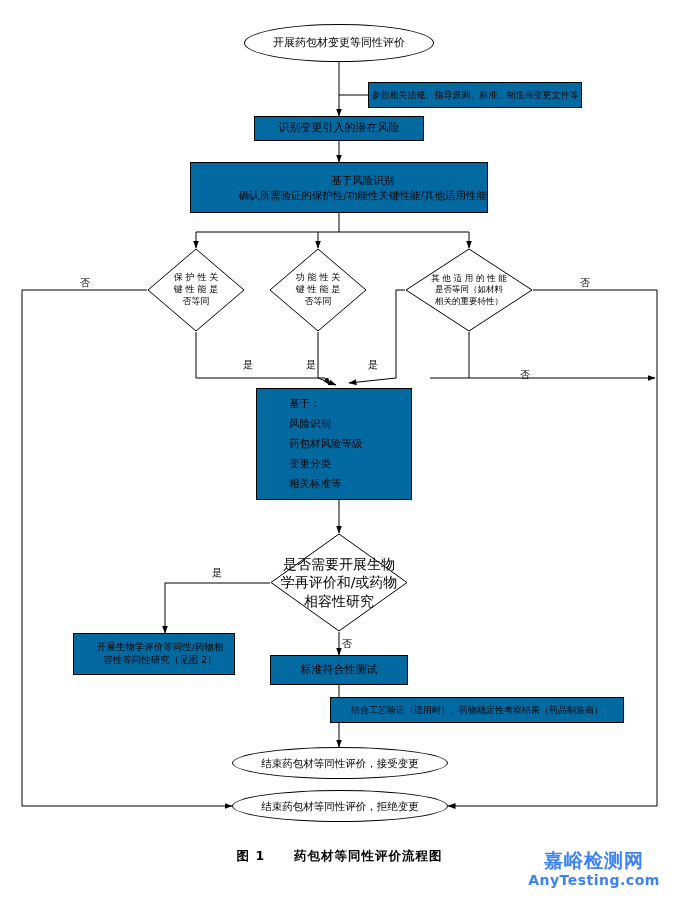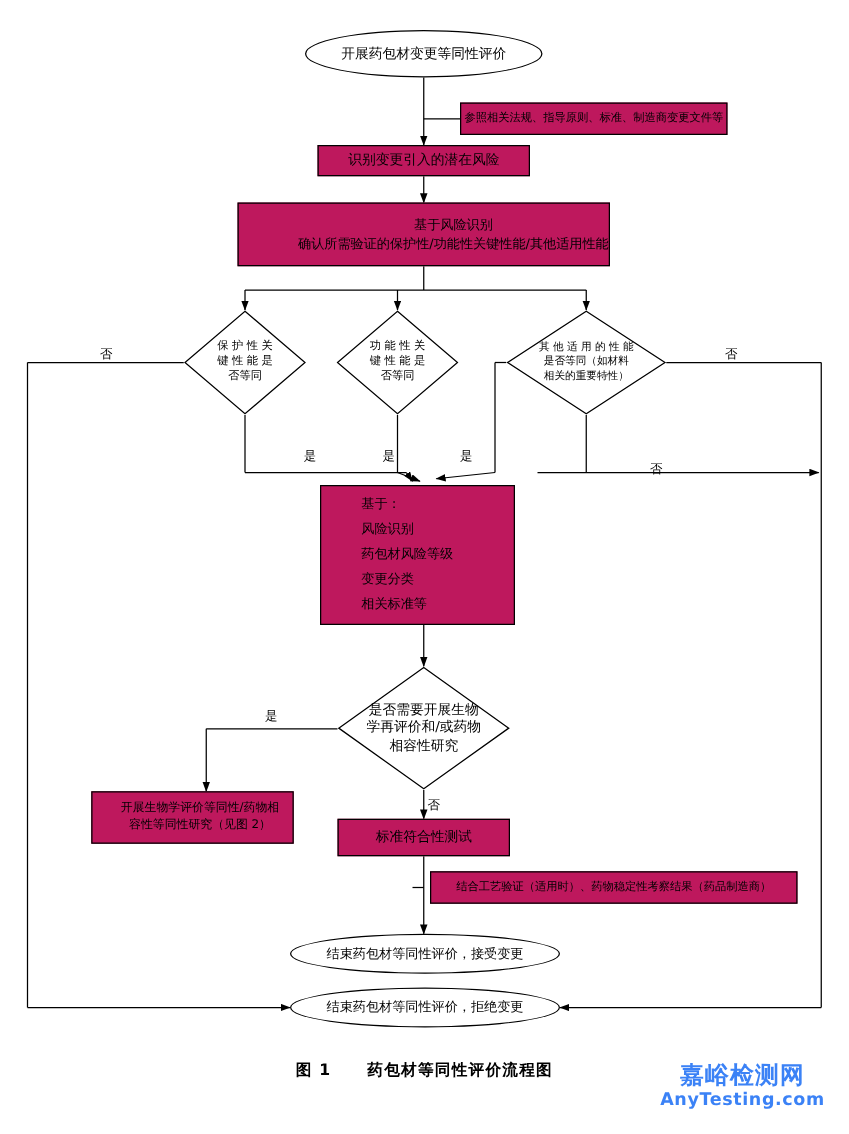--- a/index.html
+++ b/index.html
@@ -6,21 +6,21 @@
   body{
     width:679px;height:907px;
     background:#ffffff;
     font-family:"DejaVu Sans","Liberation Sans",sans-serif;
     color:#000;
     position:relative;
     overflow:hidden;
   }
   #canvas{position:absolute;left:0;top:0;width:679px;height:907px;}
   .node{position:absolute;box-sizing:border-box;display:flex;align-items:center;justify-content:center;text-align:center;}
-  .box{border:1px solid #000;background:#be185d;}
+  .box{border:1px solid #000;background:#0369a1;}
   .txt{white-space:pre-line;line-height:1.35;}
 
   
   .ellipse{border:1px solid #000;border-radius:50%;background:#fff;}
 
   
   .diamond-wrap{position:absolute;}
   .diamond-shape{position:absolute;left:0;top:0;width:100%;height:100%;}
   .diamond-label{position:absolute;left:0;top:0;width:100%;height:100%;
     display:flex;align-items:center;justify-content:center;text-align:center;
@@ -142,35 +142,35 @@
 风险识别
 药包材风险等级
 变更分类
 相关标准等</span>
   </div>
 
   <div class="diamond-wrap" style="left:270px;top:533px;width:138px;height:99px;">
     <svg class="diamond-shape" viewBox="0 0 138 99" preserveAspectRatio="none">
       <polygon points="69,1 137,49.5 69,98 1,49.5" fill="#fff" stroke="#000" stroke-width="1"></polygon>
     </svg>
-    <div class="diamond-label" style="font-size:11px;">是否需要开展生物
+    <div class="diamond-label" style="font-size:14px;">是否需要开展生物
 学再评价和/或药物
 相容性研究</div>
   </div>
 
   <div class="node box" style="left:73px;top:633px;width:162px;height:42px;font-size:9.5px;padding-left:12px;">
     <span class="txt">开展生物学评价等同性/药物相
 容性等同性研究（见图 2）</span>
   </div>
 
   <div class="node box" style="left:270px;top:655px;width:138px;height:30px;font-size:11px;">
     <span class="txt">标准符合性测试</span>
   </div>
 
-  <div class="node box" style="left:344px;top:697px;width:294px;height:26px;font-size:9px;">
+  <div class="node box" style="left:330px;top:697px;width:294px;height:26px;font-size:9px;">
     <span class="txt">结合工艺验证（适用时）、药物稳定性考察结果（药品制造商）</span>
   </div>
 
   <div class="node ellipse" style="left:232px;top:790px;width:216px;height:32px;font-size:10.5px;">
     <span class="txt">结束药包材等同性评价，拒绝变更</span>
   </div>
 
   <div class="node ellipse" style="left:232px;top:747px;width:216px;height:32px;font-size:10.5px;">
     <span class="txt">结束药包材等同性评价，接受变更</span>
   </div>

